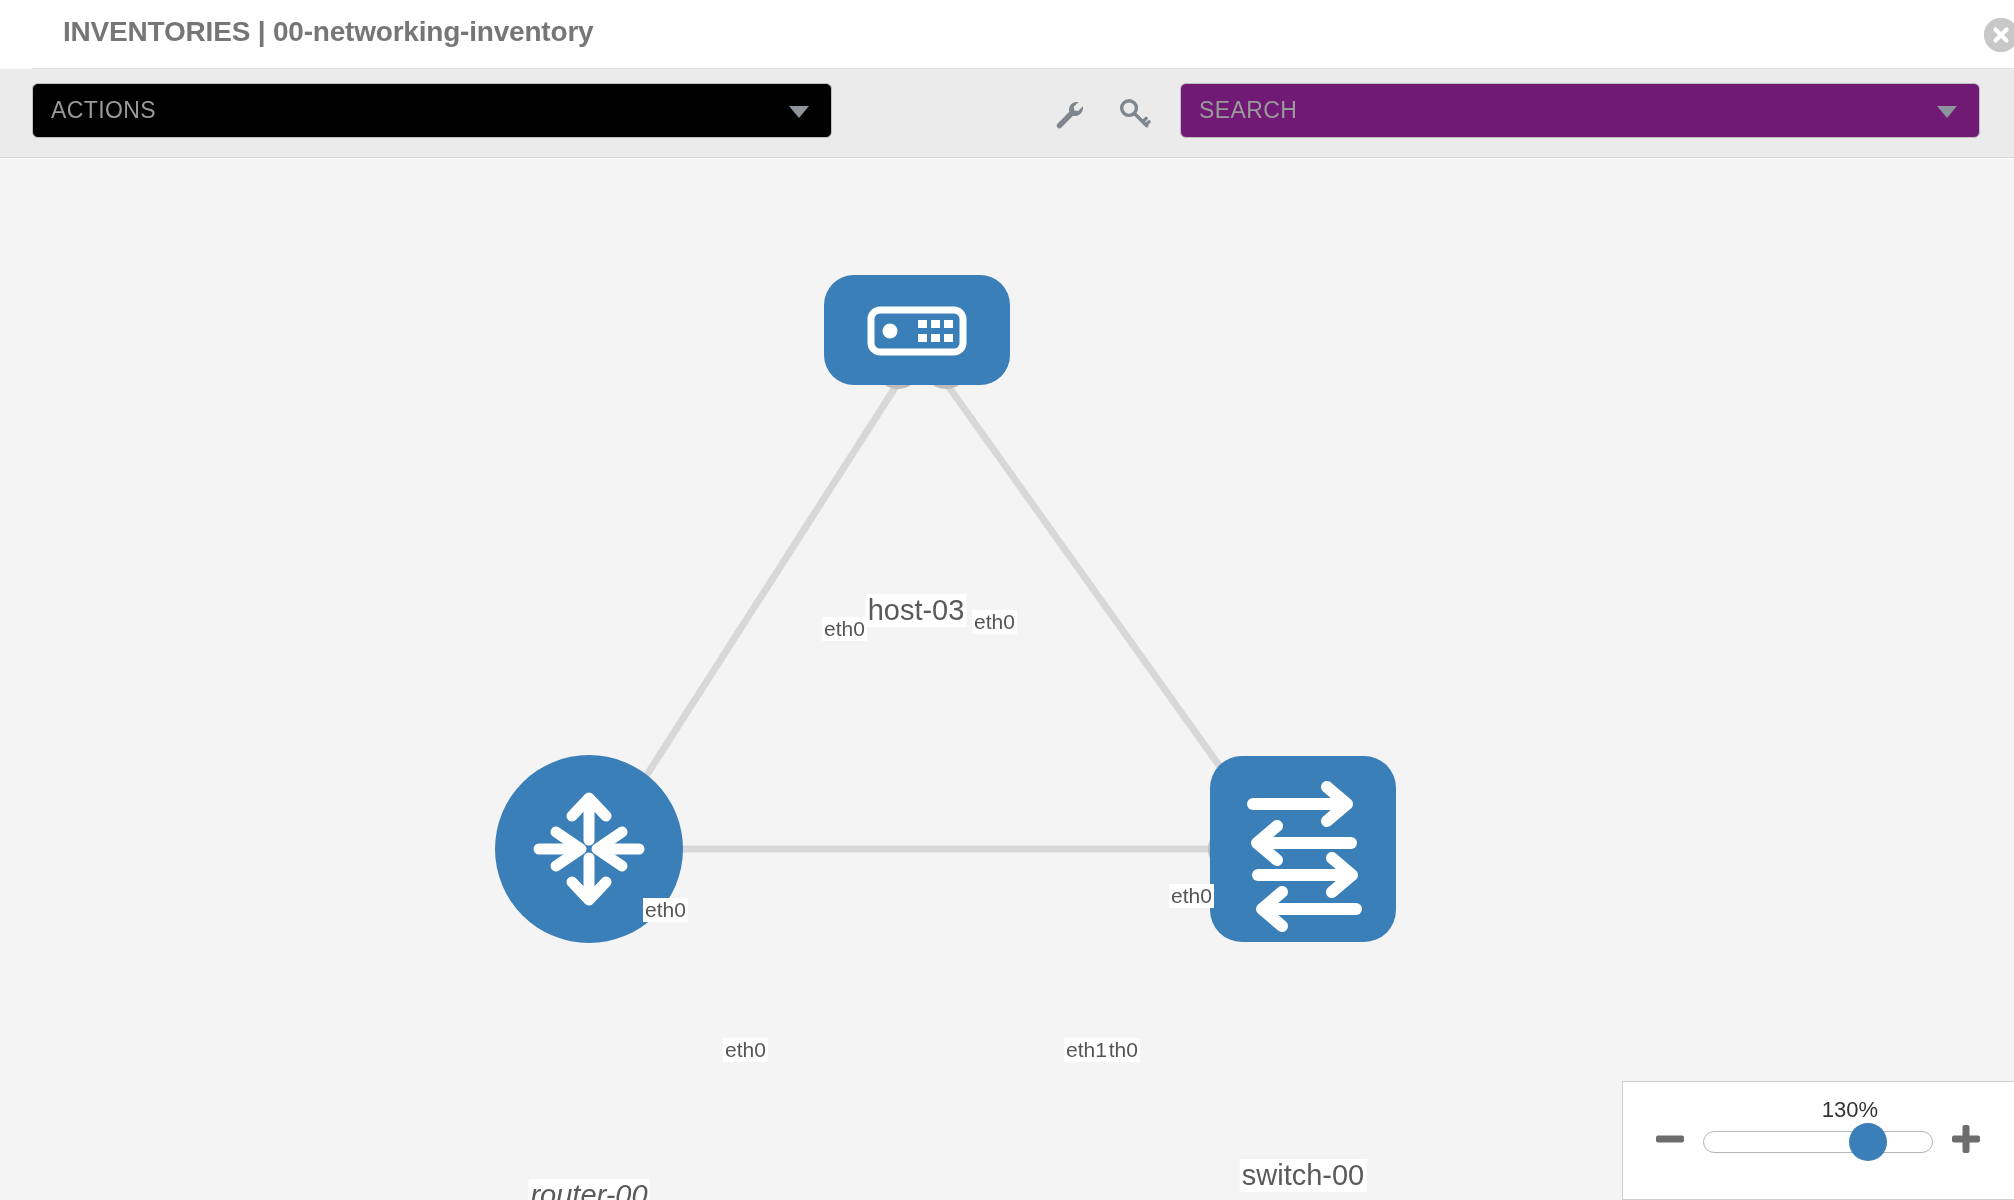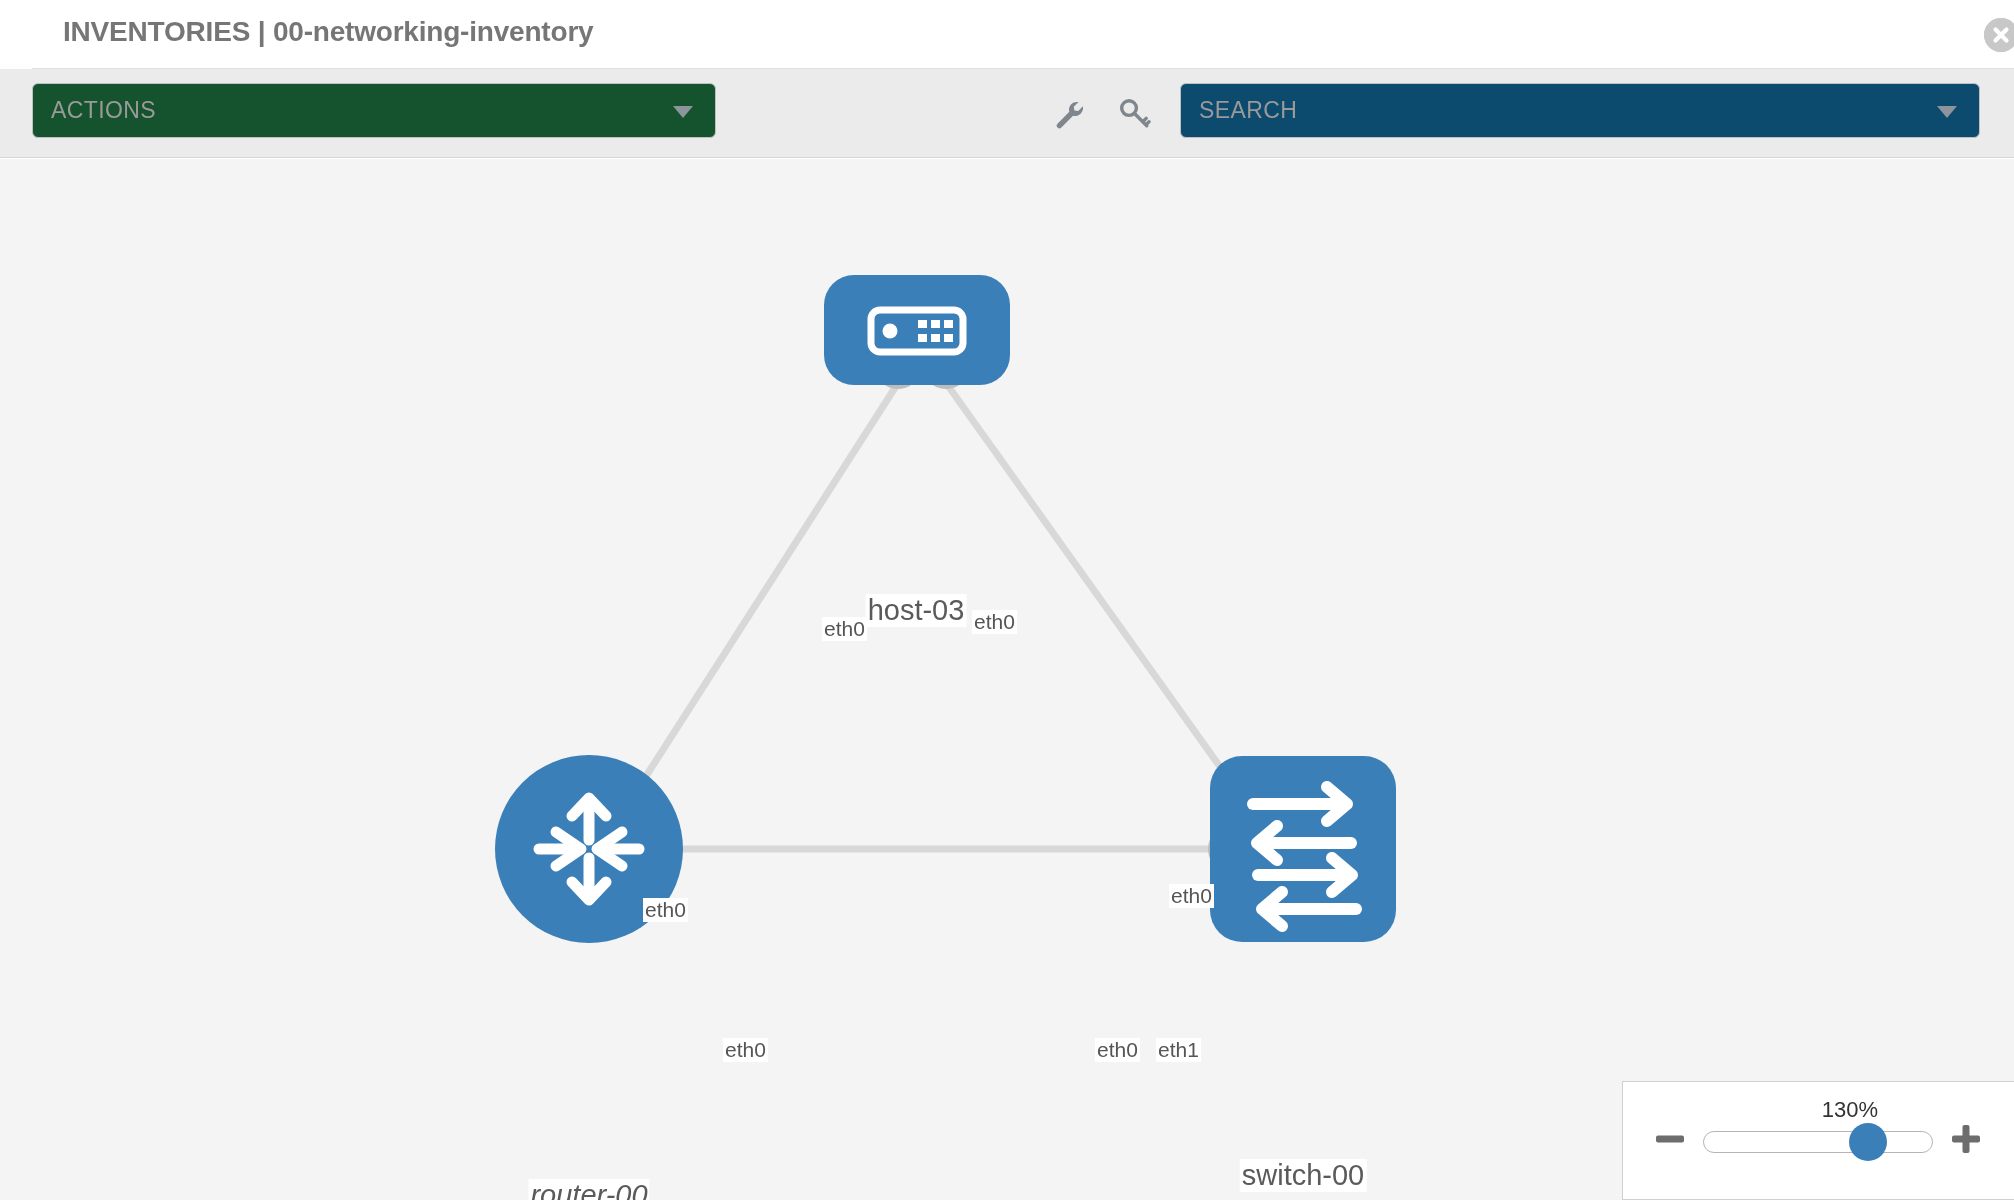--- a/index.html
+++ b/index.html
@@ -31,22 +31,22 @@
   .close-btn svg { display: block; }
 
   
   .toolbar {
     position: absolute; left: 0; top: 69px; width: 2014px; height: 89px;
     background: #ebebeb;
     border-bottom: 1px solid #d4d4d4;
   }
   .actions-select {
     position: absolute; left: 32px; top: 83px;
-    width: 684px; height: 55px;
-    background: #14532d;
+    width: 800px; height: 55px;
+    background: #000000;
     border: 1px solid #c0c0c0; border-radius: 6px;
     cursor: pointer;
   }
   .actions-select .label {
     position: absolute; left: 18px; top: 13px;
     font-size: 23px; color: #9a9a9a; letter-spacing: 0.4px;
   }
   .caret {
     position: absolute; right: 22px; top: 22px;
     width: 0; height: 0;
@@ -57,21 +57,21 @@
   .tool-icon {
     position: absolute; top: 96px;
     width: 34px; height: 34px; cursor: pointer;
   }
   .tool-icon.wrench { left: 1050px; }
   .tool-icon.key    { left: 1117px; }
 
   .search-box {
     position: absolute; left: 1180px; top: 83px;
     width: 800px; height: 55px;
-    background: #0c4a6e;
+    background: #701a75;
     border: 1px solid #c0c0c0; border-radius: 6px;
     cursor: text;
   }
   .search-box .ph {
     position: absolute; left: 18px; top: 13px;
     font-size: 23px; color: #9a9a9a; letter-spacing: 0.4px;
   }
 
   
   .canvas {
@@ -252,21 +252,21 @@
     <div class="nodelabel" style="left:916px; top:435px;">host-03</div>
     <div class="nodelabel" style="left:589px; top:1020px;font-style:italic;">router-00</div>
     <div class="nodelabel" style="left:1303px; top:1000px;">switch-00</div>
 
     <div class="iflabel" style="left:822px; top:447px;">eth0</div>
     <div class="iflabel" style="left:972px; top:440px;">eth0</div>
     <div class="iflabel" style="left:643px; top:728px;">eth0</div>
     <div class="iflabel" style="left:1169px; top:714px;">eth0</div>
     <div class="iflabel" style="left:723px; top:868px;">eth0</div>
     <div class="iflabel" style="left:1095px; top:868px;">eth0</div>
-    <div class="iflabel" style="left:1156px; top:868px;">eth1</div>
+    <div class="iflabel" style="left:1064px; top:868px;">eth1</div>
   </div>
 
   <div class="zoom-widget">
     <div class="zoom-level">130%</div>
 
     <div class="zoom-minus">
       <svg width="34" height="34" viewBox="0 0 34 34">
         <rect x="3" y="13.5" width="28" height="7" rx="2" fill="#6d6d6d"></rect>
       </svg>
     </div>

